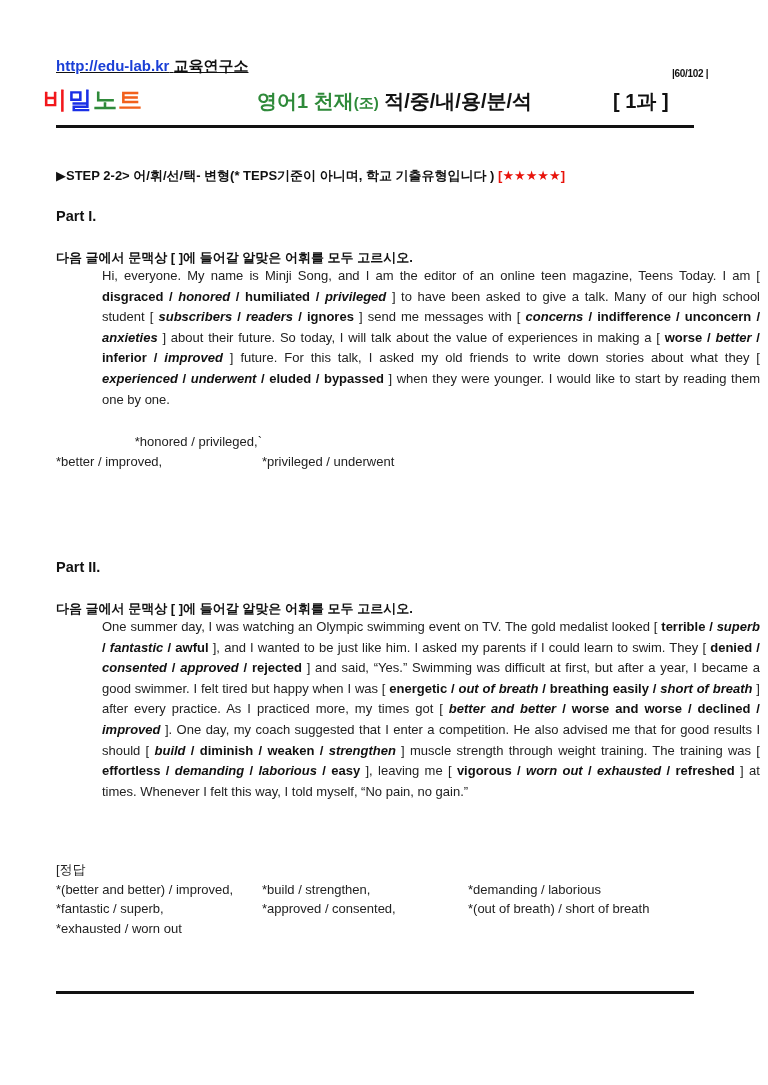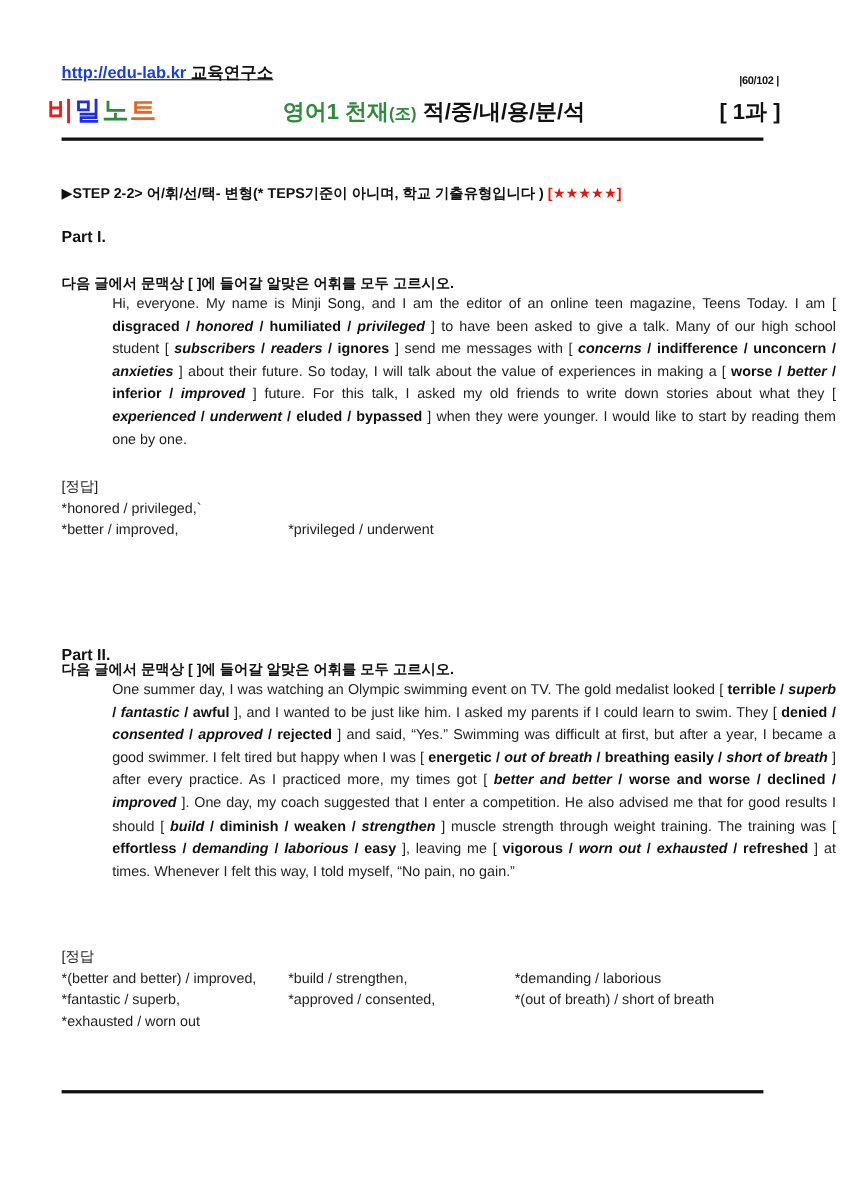--- a/index.html
+++ b/index.html
@@ -11,21 +11,21 @@
     .site-link {
       left: 56px; top: 57px; font-size: 15px; font-weight: bold;
       text-decoration: underline; color: #111; white-space: nowrap;
     }
     .site-link .url { color: #1a3fd6; }
     .page-num { left: 672px; top: 68px; font-size: 10px; font-weight: bold; white-space: nowrap; letter-spacing: -0.3px; }
     .brand { left: 43px; top: 84px; font-size: 24px; font-weight: bold; white-space: nowrap; letter-spacing: 1px; }
     .subject { left: 241px; top: 88px; font-size: 20px; font-weight: bold; white-space: nowrap; color: #2f8a3a; margin-left: 16px; }
     .subject .small { font-size: 15px; }
     .subject .black { color: #111; }
-    .lesson { left: 613px; top: 88px; font-size: 20px; font-weight: bold; white-space: nowrap; margin-left: 41px; }
+    .lesson { left: 613px; top: 88px; font-size: 20px; font-weight: bold; white-space: nowrap; }
     .rule-top { left: 56px; top: 125px; width: 638px; height: 3px; background: #111; }
     .rule-bottom { left: 56px; top: 991px; width: 638px; height: 3px; background: #111; }
     .step { left: 56px; top: 167px; font-size: 13px; font-weight: bold; white-space: nowrap; }
     .step .stars { color: #e8130b; }
     .part-title { left: 56px; font-size: 14.5px; font-weight: bold; white-space: nowrap; }
     .instr { left: 56px; font-size: 13px; font-weight: bold; white-space: nowrap; }
     .para {
       left: 58px; width: 658px; font-size: 13px; line-height: 20.6px;
       text-align: justify; color: #222; margin-left: 44px;
     }
@@ -56,34 +56,33 @@
 
 <div class="abs step">
   <span>▶STEP 2-2&gt; 어/휘/선/택- 변형(* TEPS기준이 아니며, 학교 기출유형입니다 ) </span><span class="stars">[★★★★★]</span>
 </div>
 
 <div class="abs part-title" style="top:208px;">Part I.</div>
 <div class="abs instr" style="top:249px;">다음 글에서 문맥상 [      ]에 들어갈 알맞은 어휘를 모두 고르시오.</div>
 <div class="abs para" style="top:266px;">Hi, everyone. My name is Minji Song, and I am the editor of an online teen magazine, Teens Today. I am [ <b>disgraced</b> <b>/</b> <b><i>honored</i></b> <b>/</b> <b>humiliated</b> <b>/</b> <b><i>privileged</i></b> ] to have been asked to give a talk. Many of our high school student [ <b><i>subscribers</i></b> <b>/</b> <b><i>readers</i></b> <b>/</b> <b>ignores</b> ] send me messages with [ <b><i>concerns</i></b> <b>/</b> <b>indifference</b> <b>/</b> <b>unconcern</b> <b>/</b> <b><i>anxieties</i></b> ] about their future. So today, I will talk about the value of experiences in making a [ <b>worse</b> <b>/</b> <b><i>better</i></b> <b>/</b> <b>inferior</b> <b>/</b> <b><i>improved</i></b> ] future. For this talk, I asked my old friends to write down stories about what they [ <b><i>experienced</i></b> <b>/</b> <b><i>underwent</i></b> <b>/</b> <b>eluded</b> <b>/</b> <b>bypassed</b> ] when they were younger. I would like to start by reading them one by one.</div>
 
 <div class="abs answers" style="top:432px;">
-  <div>[정답]</div>
   <div>
       <div class="ans-row">
-        <span class="ans-cell" style="width: 206px;">*honored / privileged,`</span>
+        <span class="ans-cell" style="width: 206px; text-align: right;">*honored / privileged,`</span>
       </div>
       <div class="ans-row">
         <span class="ans-cell" style="width: 206px;">*better / improved,</span>
         <span class="ans-cell" style="width: 206px;">*privileged / underwent</span>
         <span class="ans-cell" style="width: 260px;"></span>
       </div>
     </div>
 </div>
 
-<div class="abs part-title" style="top:559px;margin-top:29px;">Part II.</div>
+<div class="abs part-title" style="top:559px;">Part II.</div>
 <div class="abs instr" style="top:600px;">다음 글에서 문맥상 [      ]에 들어갈 알맞은 어휘를 모두 고르시오.</div>
 <div class="abs para" style="top:617px;">One summer day, I was watching an Olympic swimming event on TV. The gold medalist looked [ <b>terrible</b> <b>/</b> <b><i>superb</i></b> <b>/</b> <b><i>fantastic</i></b> <b>/</b> <b>awful</b> ], and I wanted to be just like him. I asked my parents if I could learn to swim. They [ <b>denied</b> <b>/</b> <b><i>consented</i></b> <b>/</b> <b><i>approved</i></b> <b>/</b> <b>rejected</b> ] and said, “Yes.” Swimming was difficult at first, but after a year, I became a good swimmer. I felt tired but happy when I was [ <b>energetic</b> <b>/</b> <b><i>out of breath</i></b> <b>/</b> <b>breathing easily</b> <b>/</b> <b><i>short of breath</i></b> ] after every practice. As I practiced more, my times got [ <b><i>better and better</i></b> <b>/</b> <b>worse and worse</b> <b>/</b> <b>declined</b> <b>/</b> <b><i>improved</i></b> ]. One day, my coach suggested that I enter a competition. He also advised me that for good results I should [ <b><i>build</i></b> <b>/</b> <b>diminish</b> <b>/</b> <b>weaken</b> <b>/</b> <b><i>strengthen</i></b> ] muscle strength through weight training. The training was [ <b>effortless</b> <b>/</b> <b><i>demanding</i></b> <b>/</b> <b><i>laborious</i></b> <b>/</b> <b>easy</b> ], leaving me [ <b>vigorous</b> <b>/</b> <b><i>worn out</i></b> <b>/</b> <b><i>exhausted</i></b> <b>/</b> <b>refreshed</b> ] at times. Whenever I felt this way, I told myself, “No pain, no gain.”</div>
 
 <div class="abs answers" style="top:829px;margin-top:31px;">
   <div>[정답</div>
   <div>
       <div class="ans-row">
         <span class="ans-cell" style="width: 206px;">*(better and better) / improved,</span>
         <span class="ans-cell" style="width: 206px;">*build / strengthen,</span>
         <span class="ans-cell" style="width: 260px;">*demanding / laborious</span>

